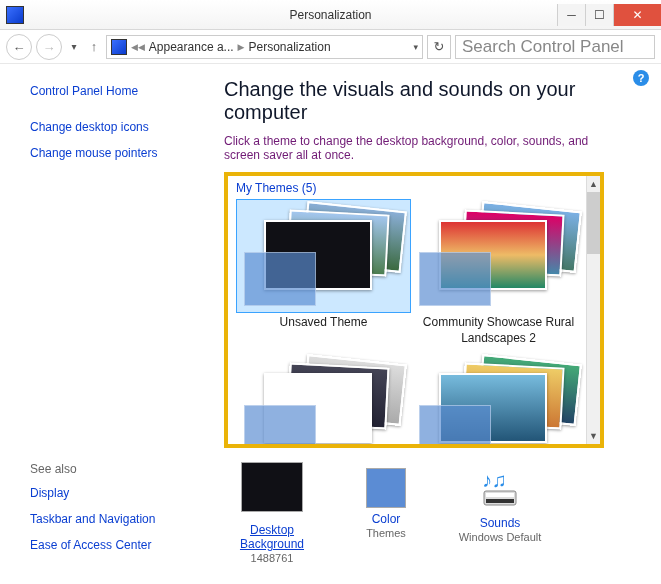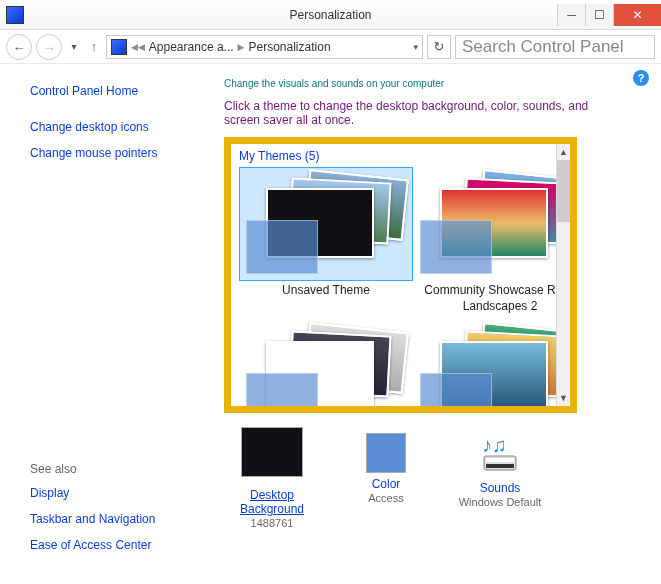--- a/index.html
+++ b/index.html
@@ -28,24 +28,24 @@
 .searchbox .sicon { color: #888; font-size: 13px; }
 
 .body { display: flex; height: calc(584px - 64px); }
 .leftnav { width: 220px; padding: 20px 12px 20px 30px; font-size: 12px; display: flex; flex-direction: column; }
 .leftnav a { color: #0a3ed1; text-decoration: none; display: block; margin-bottom: 12px; cursor: pointer; }
 .leftnav .spacer { flex: 1; }
 .leftnav .seealso { color: #666; margin-bottom: 10px; }
 
 .main { flex: 1; padding: 14px 14px 12px 4px; position: relative; }
 .helpicon { position: absolute; right: 12px; top: 6px; width: 16px; height: 16px; border-radius: 50%; background: #2a8de8; color: #fff; font-size: 11px; font-weight: bold; display: flex; align-items: center; justify-content: center; }
-.main h1 { font-size: 10px; font-weight: normal; color: #0f766e; margin-bottom: 10px; }
+.main h1 { font-size: 20px; font-weight: normal; color: #0f172a; margin-bottom: 10px; }
 .main .sub { font-size: 12px; color: #701a75; margin-bottom: 10px; max-width: 400px; }
 
-.themebox { border: 7px solid #eab308; height: 276px; width: 353px; position: relative; overflow: hidden; }
+.themebox { border: 4px solid #eab308; height: 276px; width: 380px; position: relative; overflow: hidden; }
 .themebox .scroll { position: absolute; right: 0; top: 0; width: 14px; height: 100%; background: #f0f0f0; border-left: 1px solid #dcdcdc; }
 .themebox .scroll .arr { height: 16px; display: flex; align-items: center; justify-content: center; font-size: 9px; color: #555; }
 .themebox .scroll .thumb { position: absolute; top: 16px; width: 14px; height: 62px; background: #cdcdcd; }
 .group-label { font-size: 12px; color: #0a3ed1; padding: 5px 8px 2px 8px; }
 .themes-row { display: flex; padding: 2px 8px 0 8px; }
 .theme-item { width: 175px; text-align: center; }
 .theme-item.selected .thumb-outer { background: #cce8ff; border: 1px solid #3aa3ff; }
 .thumb-outer { padding: 6px; border: 1px solid transparent; }
 .stack { position: relative; width: 160px; height: 100px; margin: 0 auto; }
 .stack .layer { position: absolute; border: 2px solid #fff; box-shadow: 0 1px 3px rgba(0,0,0,.4); background: #777; }
@@ -186,21 +186,21 @@
 
     <div class="bottombar">
       <div class="bitem">
         <div class="bicon dbg"></div>
         <div class="blabel selected">Desktop Background</div>
         <div class="bval">1488761</div>
       </div>
       <div class="bitem">
         <div class="bicon color"></div>
         <div class="blabel">Color</div>
-        <div class="bval">Access</div>
+        <div class="bval">Themes</div>
       </div>
       <div class="bitem">
         <div class="bicon sounds">
           <svg viewBox="0 0 48 48">
               <text x="6" y="24" font-size="20" fill="#2a8de8">♪♫</text>
               <rect x="8" y="28" width="32" height="14" rx="2" fill="#ddd" stroke="#888"></rect>
               <rect x="10" y="30" width="28" height="4" fill="#fff"></rect>
               <rect x="10" y="36" width="28" height="4" fill="#333"></rect>
             </svg>
         </div>

